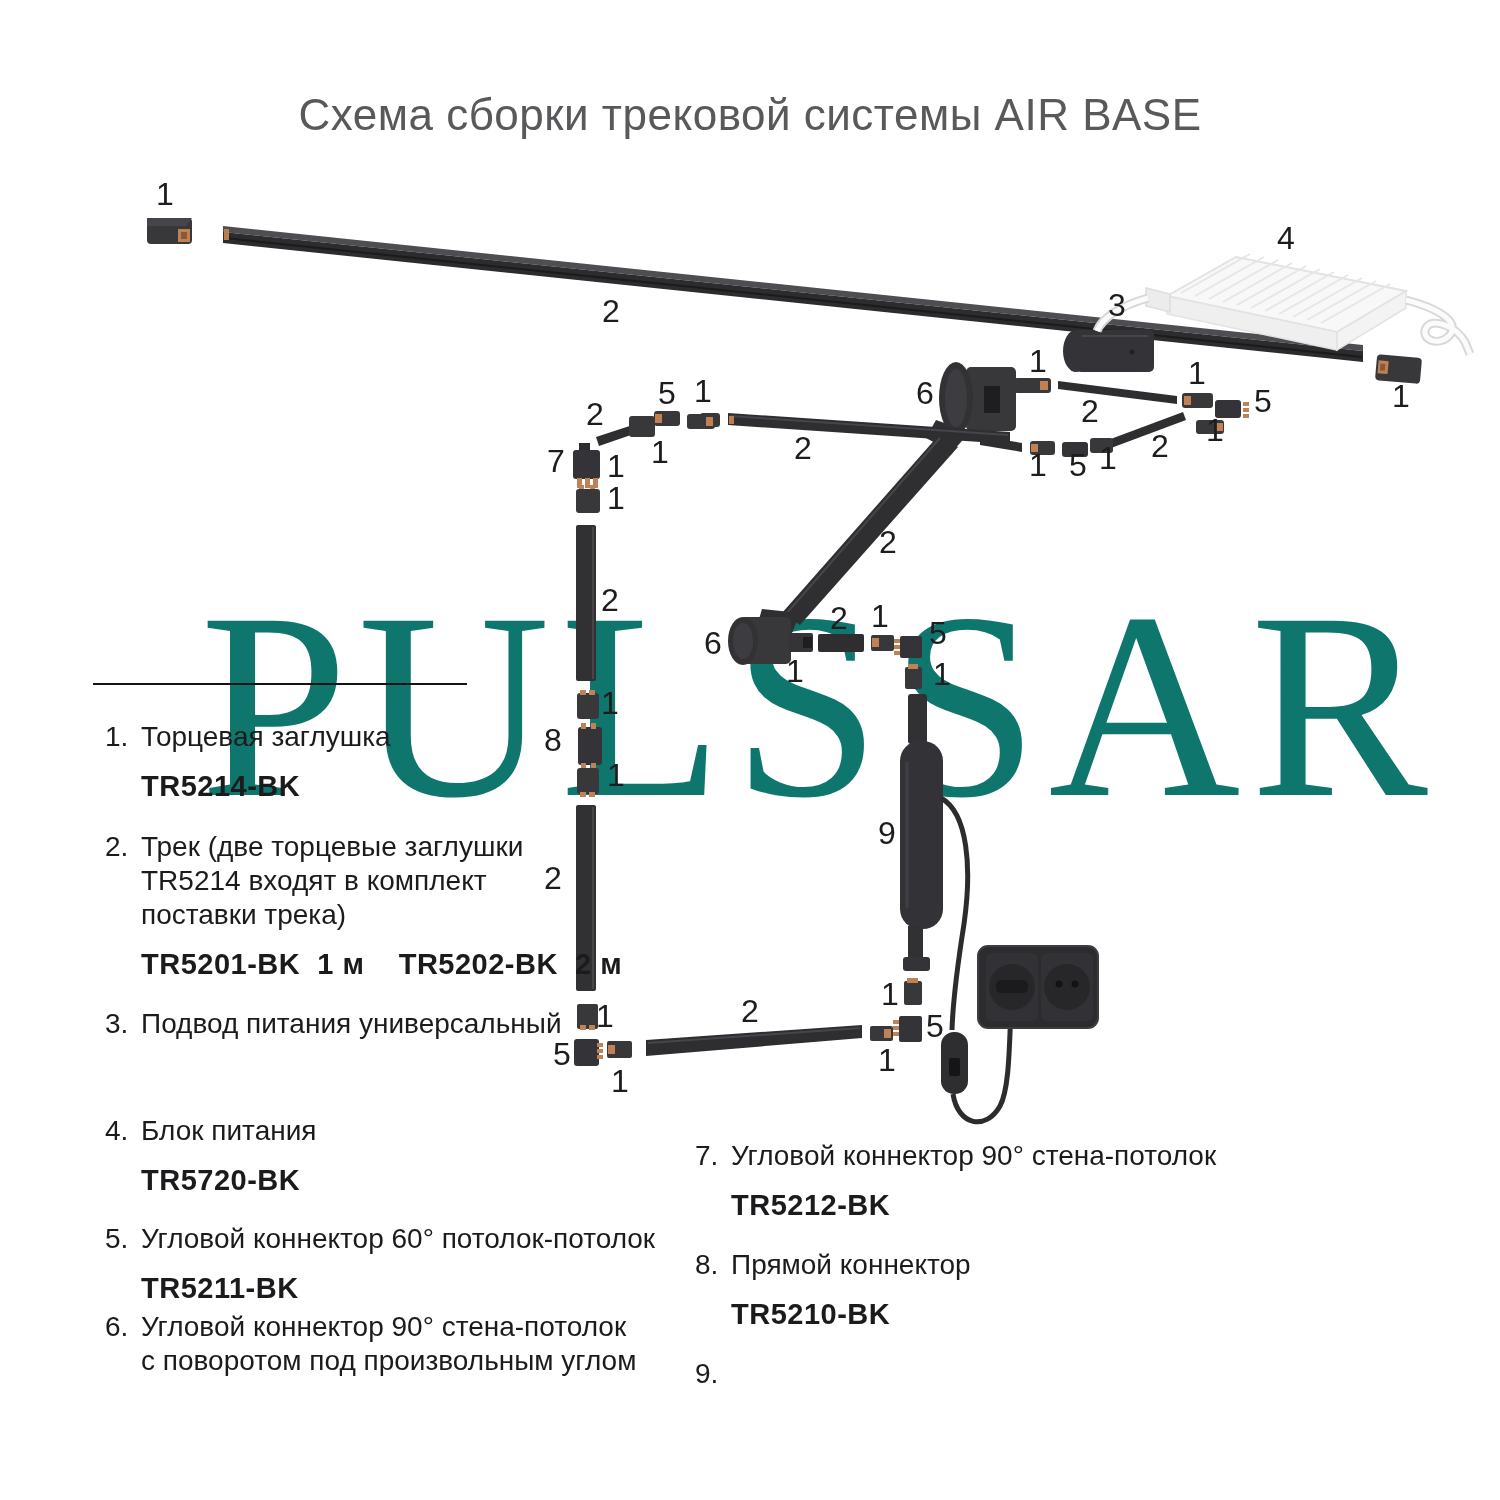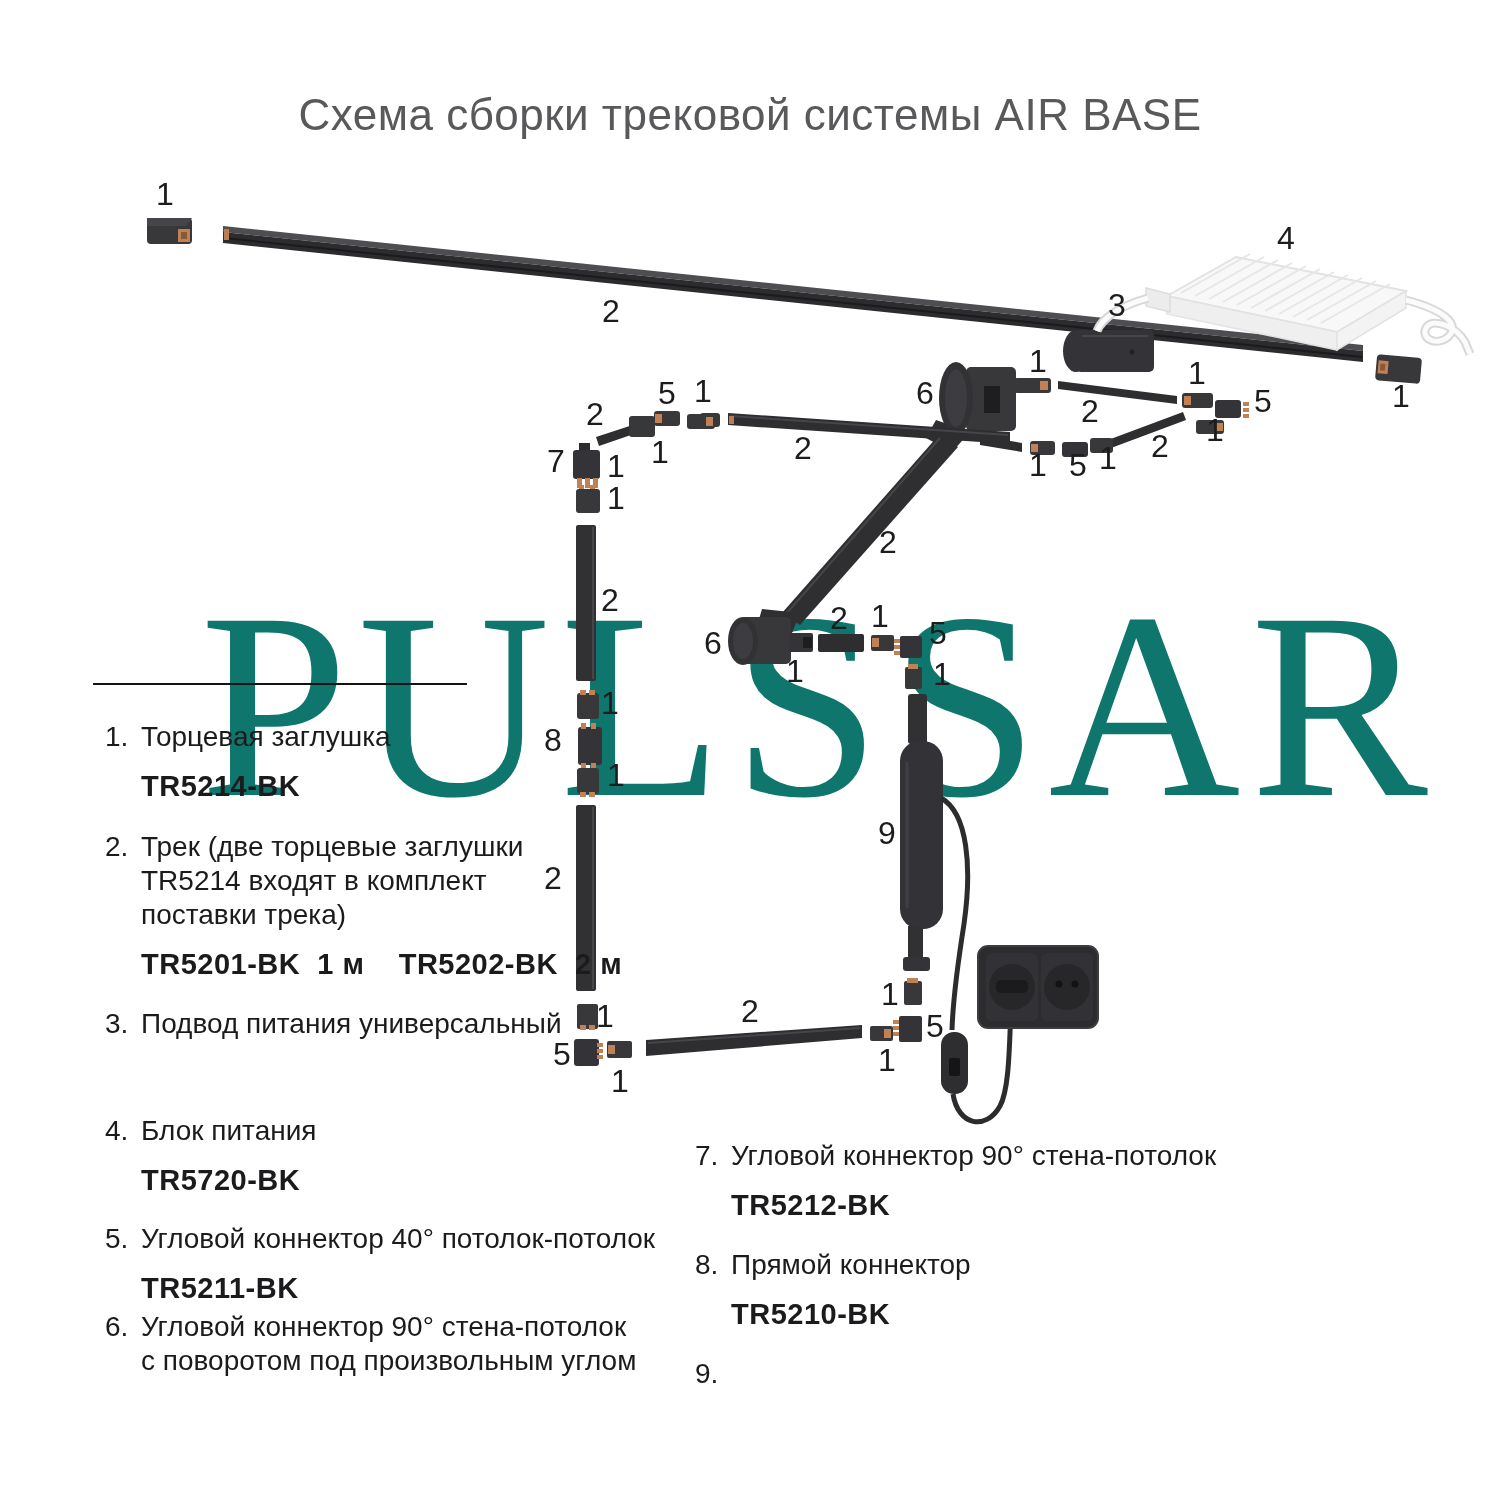--- a/index.html
+++ b/index.html
@@ -305,21 +305,21 @@
       <div class="legend-item" style="top: 1114px; left: 105px;">
         <div class="li-row">
           <span class="li-num">4.</span>
           <span class="li-text">Блок питания</span>
         </div>
         <div class="li-code">TR5720-BK</div>
       </div>
       <div class="legend-item" style="top: 1222px; left: 105px;">
         <div class="li-row">
           <span class="li-num">5.</span>
-          <span class="li-text">Угловой коннектор 40° потолок-потолок</span>
+          <span class="li-text">Угловой коннектор 60° потолок-потолок</span>
         </div>
         <div class="li-code">TR5211-BK</div>
       </div>
       <div class="legend-item" style="top: 1310px; left: 105px;">
         <div class="li-row">
           <span class="li-num">6.</span>
           <span class="li-text">Угловой коннектор 90° стена-потолок<br>с поворотом под произвольным углом</span>
         </div>
       </div>
       <div class="legend-item" style="top: 1139px; left: 695px;">

